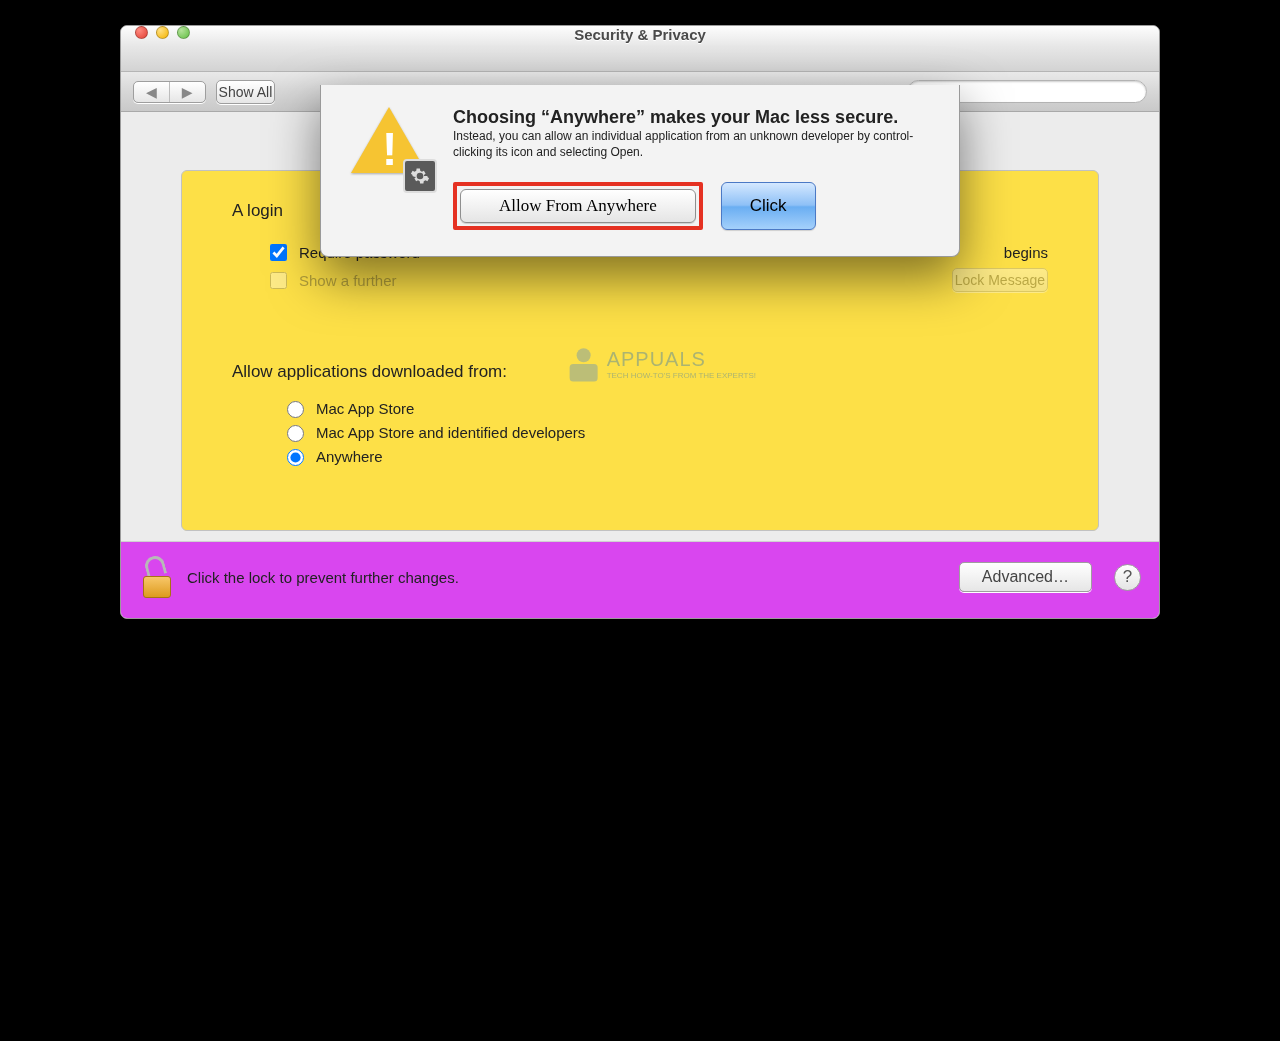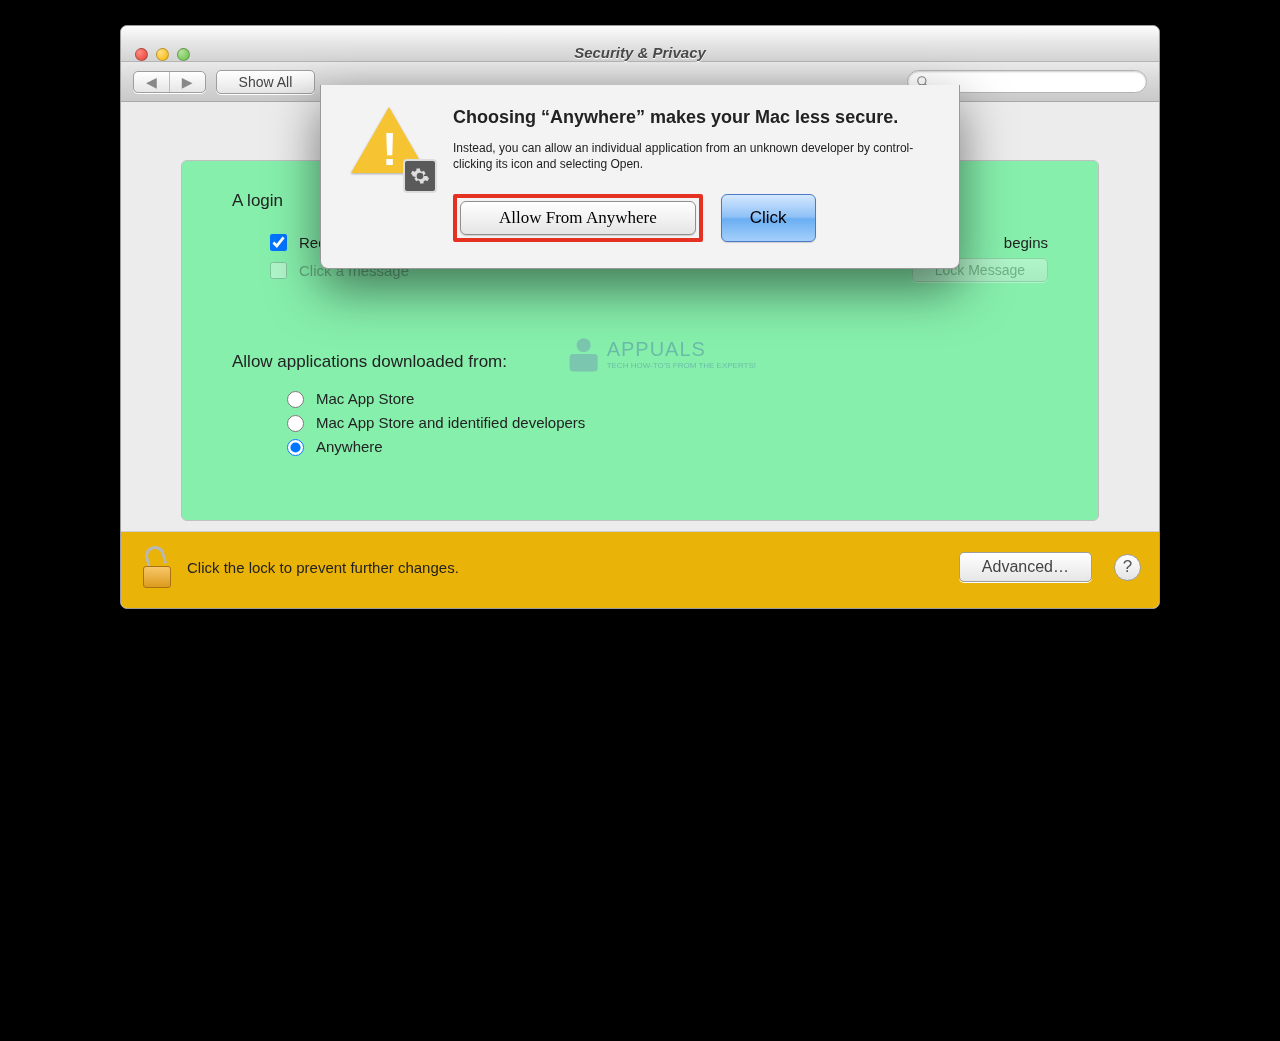--- a/index.html
+++ b/index.html
@@ -19,27 +19,26 @@
     width: 1040px;
     margin: 0 auto;
     background: #ececec;
     border: 1px solid #9b9b9b;
     border-radius: 7px;
     box-shadow: 0 25px 60px rgba(0,0,0,.55);
     overflow: hidden;
   }
 
   .titlebar {
-    height: 36px;
+    height: 46px;
     background: linear-gradient(#fdfdfd,#e7e7e7 45%,#d3d3d3);
     border-bottom: 1px solid #b5b5b5;
     display: flex;
-    align-items: flex-end;
+    align-items: flex-start;
     position: relative;
-    font-style: italic;
   }
   .traffic-lights { display:flex; gap:8px; margin:0 14px; }
   .tl { width:13px; height:13px; border-radius:50%; border:1px solid rgba(0,0,0,.25); }
   .tl.red    { background:radial-gradient(circle at 30% 30%,#ff8a80,#e24034); }
   .tl.yellow { background:radial-gradient(circle at 30% 30%,#ffe082,#f5b400); }
   .tl.green  { background:radial-gradient(circle at 30% 30%,#b4e29a,#62bf44); }
   .win-title {
     position:absolute; left:0; right:0; text-align:center;
     font-weight:600; font-size:15px; color:#4a4a4a;
     text-shadow:0 1px 0 #fff; pointer-events:none;
@@ -55,21 +54,21 @@
     display:flex; border:1px solid #9e9e9e; border-radius:5px; overflow:hidden;
     box-shadow:0 1px 0 #fff;
     background: linear-gradient(#fff,#e6e6e6);
   }
   .seg-btn span {
     padding:2px 12px; font-size:14px; color:#888;
     border-right:1px solid #bcbcbc;
   }
   .seg-btn span:last-child{border-right:none;}
   .btn-pill {
-    border:1px solid #9e9e9e; border-radius:5px; padding:3px 22px;
+    border:1px solid #9e9e9e; border-radius:5px; padding:3px 2px;
     background:linear-gradient(#fff,#e6e6e6);
     box-shadow:0 1px 0 #fff; font-size:14px; color:#444;
   }
   .search-wrap { margin-left:auto; }
   .search-field {
     width:240px; height:23px; border-radius:12px;
     border:1px solid #b3b3b3; background:#fff; display:flex;
     align-items:center; padding:0 8px; gap:6px;
     box-shadow: inset 0 1px 2px rgba(0,0,0,.2);
   }
@@ -81,21 +80,21 @@
 
   
   .pane {
     background:#ececec;
     padding:58px 60px 10px;
   }
   .inner-panel {
     border:1px solid #c1c1c1;
     border-radius:6px;
     padding:30px 50px 60px;
-    background:#86efac;
+    background:#fde047;
     position:relative;
   }
 
   .row { display:flex; align-items:center; gap:6px; margin:4px 0; font-size:15px;}
   .indent1{ margin-left:34px;}
   .indent2{ margin-left:50px;}
   input[type=checkbox], input[type=radio]{ width:17px; height:17px; margin-right:6px;}
 
   .section-label{ font-size:17px; margin:70px 0 16px 0;}
   .login-label{ font-size:17px; margin:0 0 20px 0;}
@@ -103,21 +102,21 @@
   
   .watermark{
     position:absolute; left:50%; top:48%; transform:translateX(-40%);
     opacity:.45; display:flex; align-items:center; gap:2px;
     font-size:12px; color:#4a7fa3; pointer-events:none;
   }
   .watermark .wm-name{ font-size:20px; letter-spacing:1px;}
 
   
   .footer {
-    background:#eab308;
+    background:#d946ef;
     display:flex; align-items:center;
     padding:14px 18px 20px; gap:12px;
     border-top:1px solid #d0d0d0;
   }
   .lock { width:36px; height:42px; position:relative; }
   .lock .body { width:28px; height:22px; background:linear-gradient(#f8c769,#dd9b1e); border-radius:3px; position:absolute; bottom:0; left:4px; border:1px solid #a87214;}
   .lock .shackle{ width:20px; height:20px; border:3px solid #b8b8b8; border-bottom:none; border-radius:10px 10px 0 0; position:absolute; top:0; left:6px; transform:rotate(-15deg);}
   .footer-text{ font-size:15px; flex:1;}
   .btn-pill.big{ padding:5px 22px; font-size:16px;}
   .help-btn { width:27px; height:27px; border-radius:50%; border:1px solid #9e9e9e; background:linear-gradient(#fff,#e4e4e4); display:flex; align-items:center; justify-content:center; font-size:17px; color:#555; margin-left:10px;}
@@ -146,21 +145,21 @@
   .warn-triangle .bang{
     position:absolute; left:-7px; top:15px; width:14px; text-align:center;
     color:#fff; font-size:46px; font-weight:700;
   }
   .gear-badge{
     position:absolute; bottom:-6px; right:-6px; width:34px; height:34px;
     background:#5a5a5a; border:2px solid #ddd; border-radius:4px;
     display:flex;align-items:center;justify-content:center;color:#ddd;
   }
   .sheet-body{ flex:1; }
-  .sheet-body h3{ margin:0 0 12px; font-size:18px; }
+  .sheet-body h3{ margin:0 0 0; font-size:18px; }
   .sheet-body p{ margin:0 0 22px; font-size:12px; line-height:1.35;}
   .sheet-btns{ display:flex; gap:18px; }
   .sheet-btn{
     border:1px solid #8f8f8f; border-radius:6px; padding:6px 28px; font-size:17px;
     background:linear-gradient(#fff,#e5e5e5);
     box-shadow:0 1px 1px rgba(0,0,0,.15);
   }
   .sheet-btn.default{
     background:linear-gradient(#d4e8ff,#8ec0f6 48%,#6aaef2 52%,#a4d0fb);
     border-color:#4b79c5;
@@ -212,21 +211,21 @@
       <div class="login-label">A login</div>
 
       <label class="row indent1">
         <input type="checkbox" checked="" style="">
         <span>Require password</span>
         <span style="margin-left:auto;">begins</span>
       </label>
 
       <label class="row indent1" style="opacity:.35;">
         <input type="checkbox" style="">
-        <span>Click a message</span>
+        <span>Show a further</span>
         <span style="margin-left:auto;" class="btn-pill">Lock Message</span>
       </label>
 
 
       <div class="section-label">Allow applications downloaded from:</div>
 
       <label class="row indent2">
         <input type="radio" name="gk" style="">
         <span>Mac App Store</span>
       </label>

